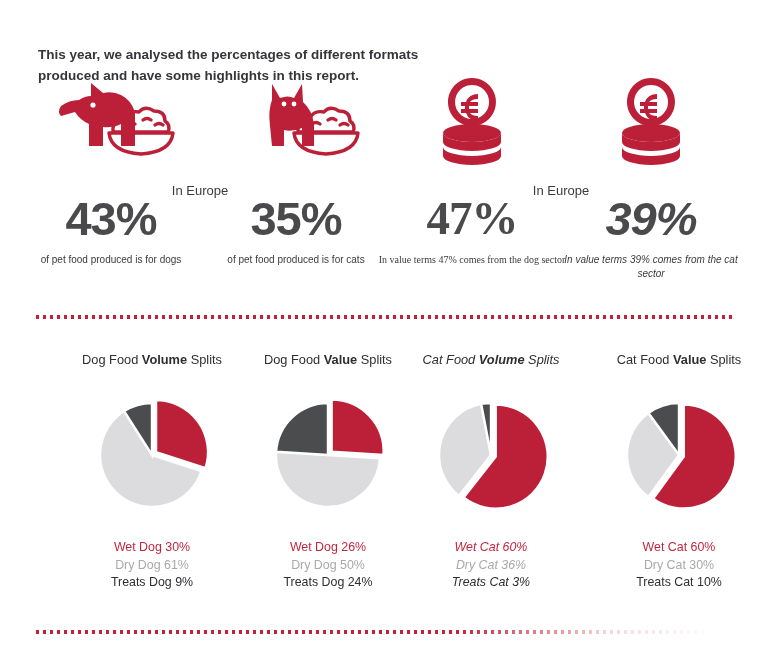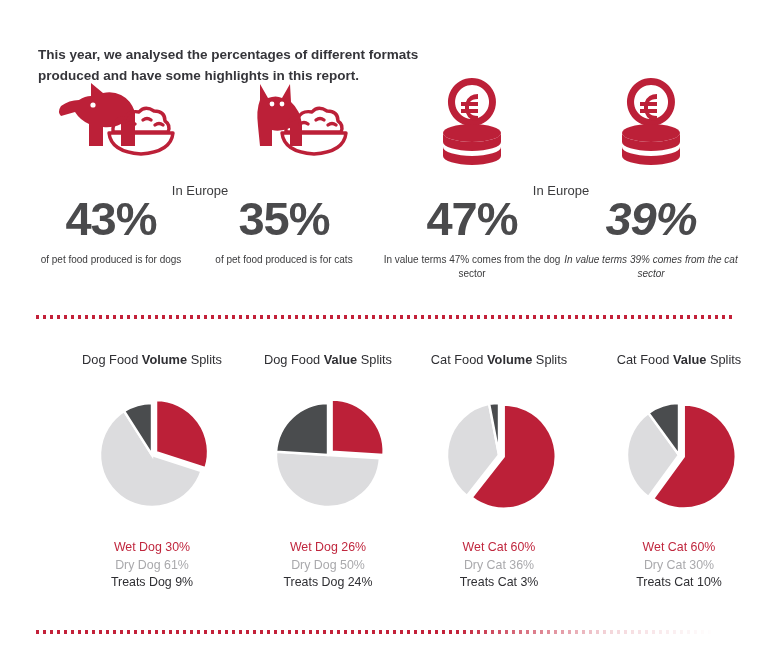--- a/index.html
+++ b/index.html
@@ -37,22 +37,22 @@
     width: 762px;
     height: 225px;
   }
   .stat-col {
     position: absolute;
     top: 0;
     width: 190px;
     text-align: center;
   }
   .stat-col.c0 { left: 16px; }
-  .stat-col.c1 { left: 189px; }
-  .stat-col.c2 { left: 377px; }
+  .stat-col.c1 { left: 201px; }
+  .stat-col.c2 { left: 377px; font-family: Liberation Serif, serif; }
   .stat-col.c3 { left: 556px; font-style: italic; }
 
   .icon-slot {
     height: 100px;
     display: flex;
     align-items: flex-end;
     justify-content: center;
   }
   .icon-slot svg { display: block; }
 
@@ -110,21 +110,21 @@
     margin-left: 24px;
   }
   .pie-col {
     position: absolute;
     top: 0;
     width: 190px;
     text-align: center;
   }
   .pie-col.c0 { left: 33px; }
   .pie-col.c1 { left: 209px; }
-  .pie-col.c2 { left: 380px; }
+  .pie-col.c2 { left: 372px; font-style: italic; }
   .pie-col.c3 { left: 560px; }
 
   .pie-title {
     font-size: 12.8px;
     color: #2f2f33;
     height: 18px;
   }
   .pie-title b { font-weight: bold; }
 
   .pie-wrap {

